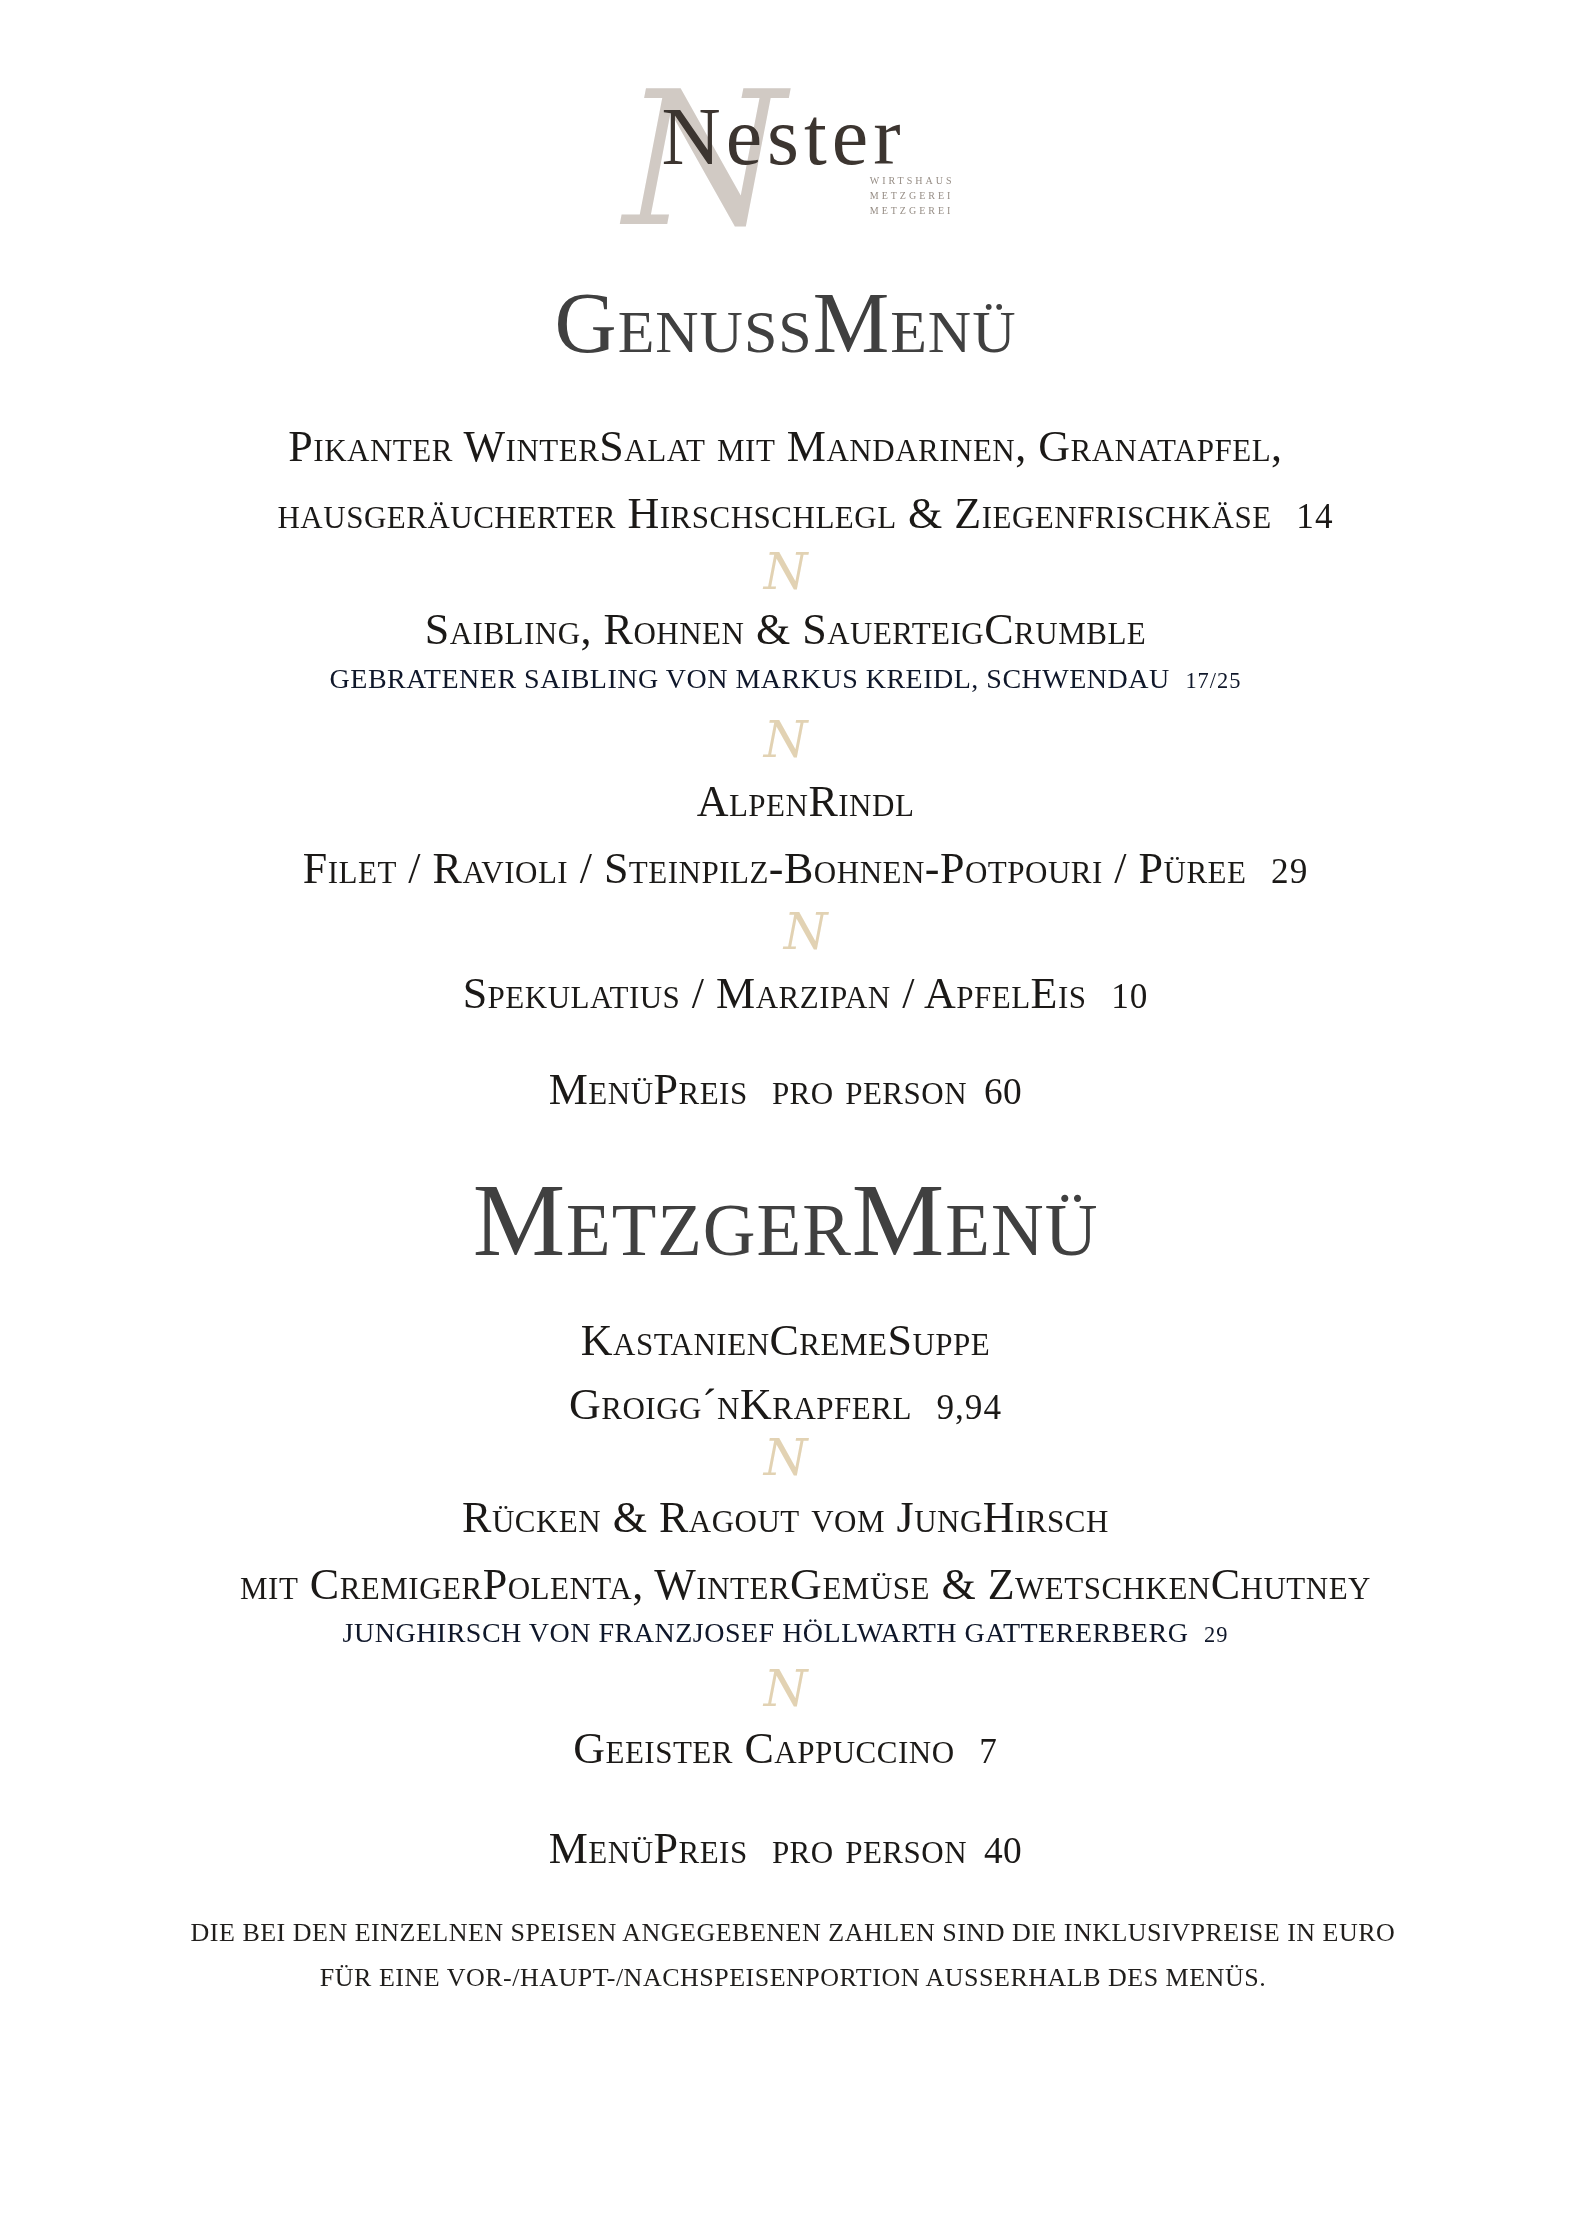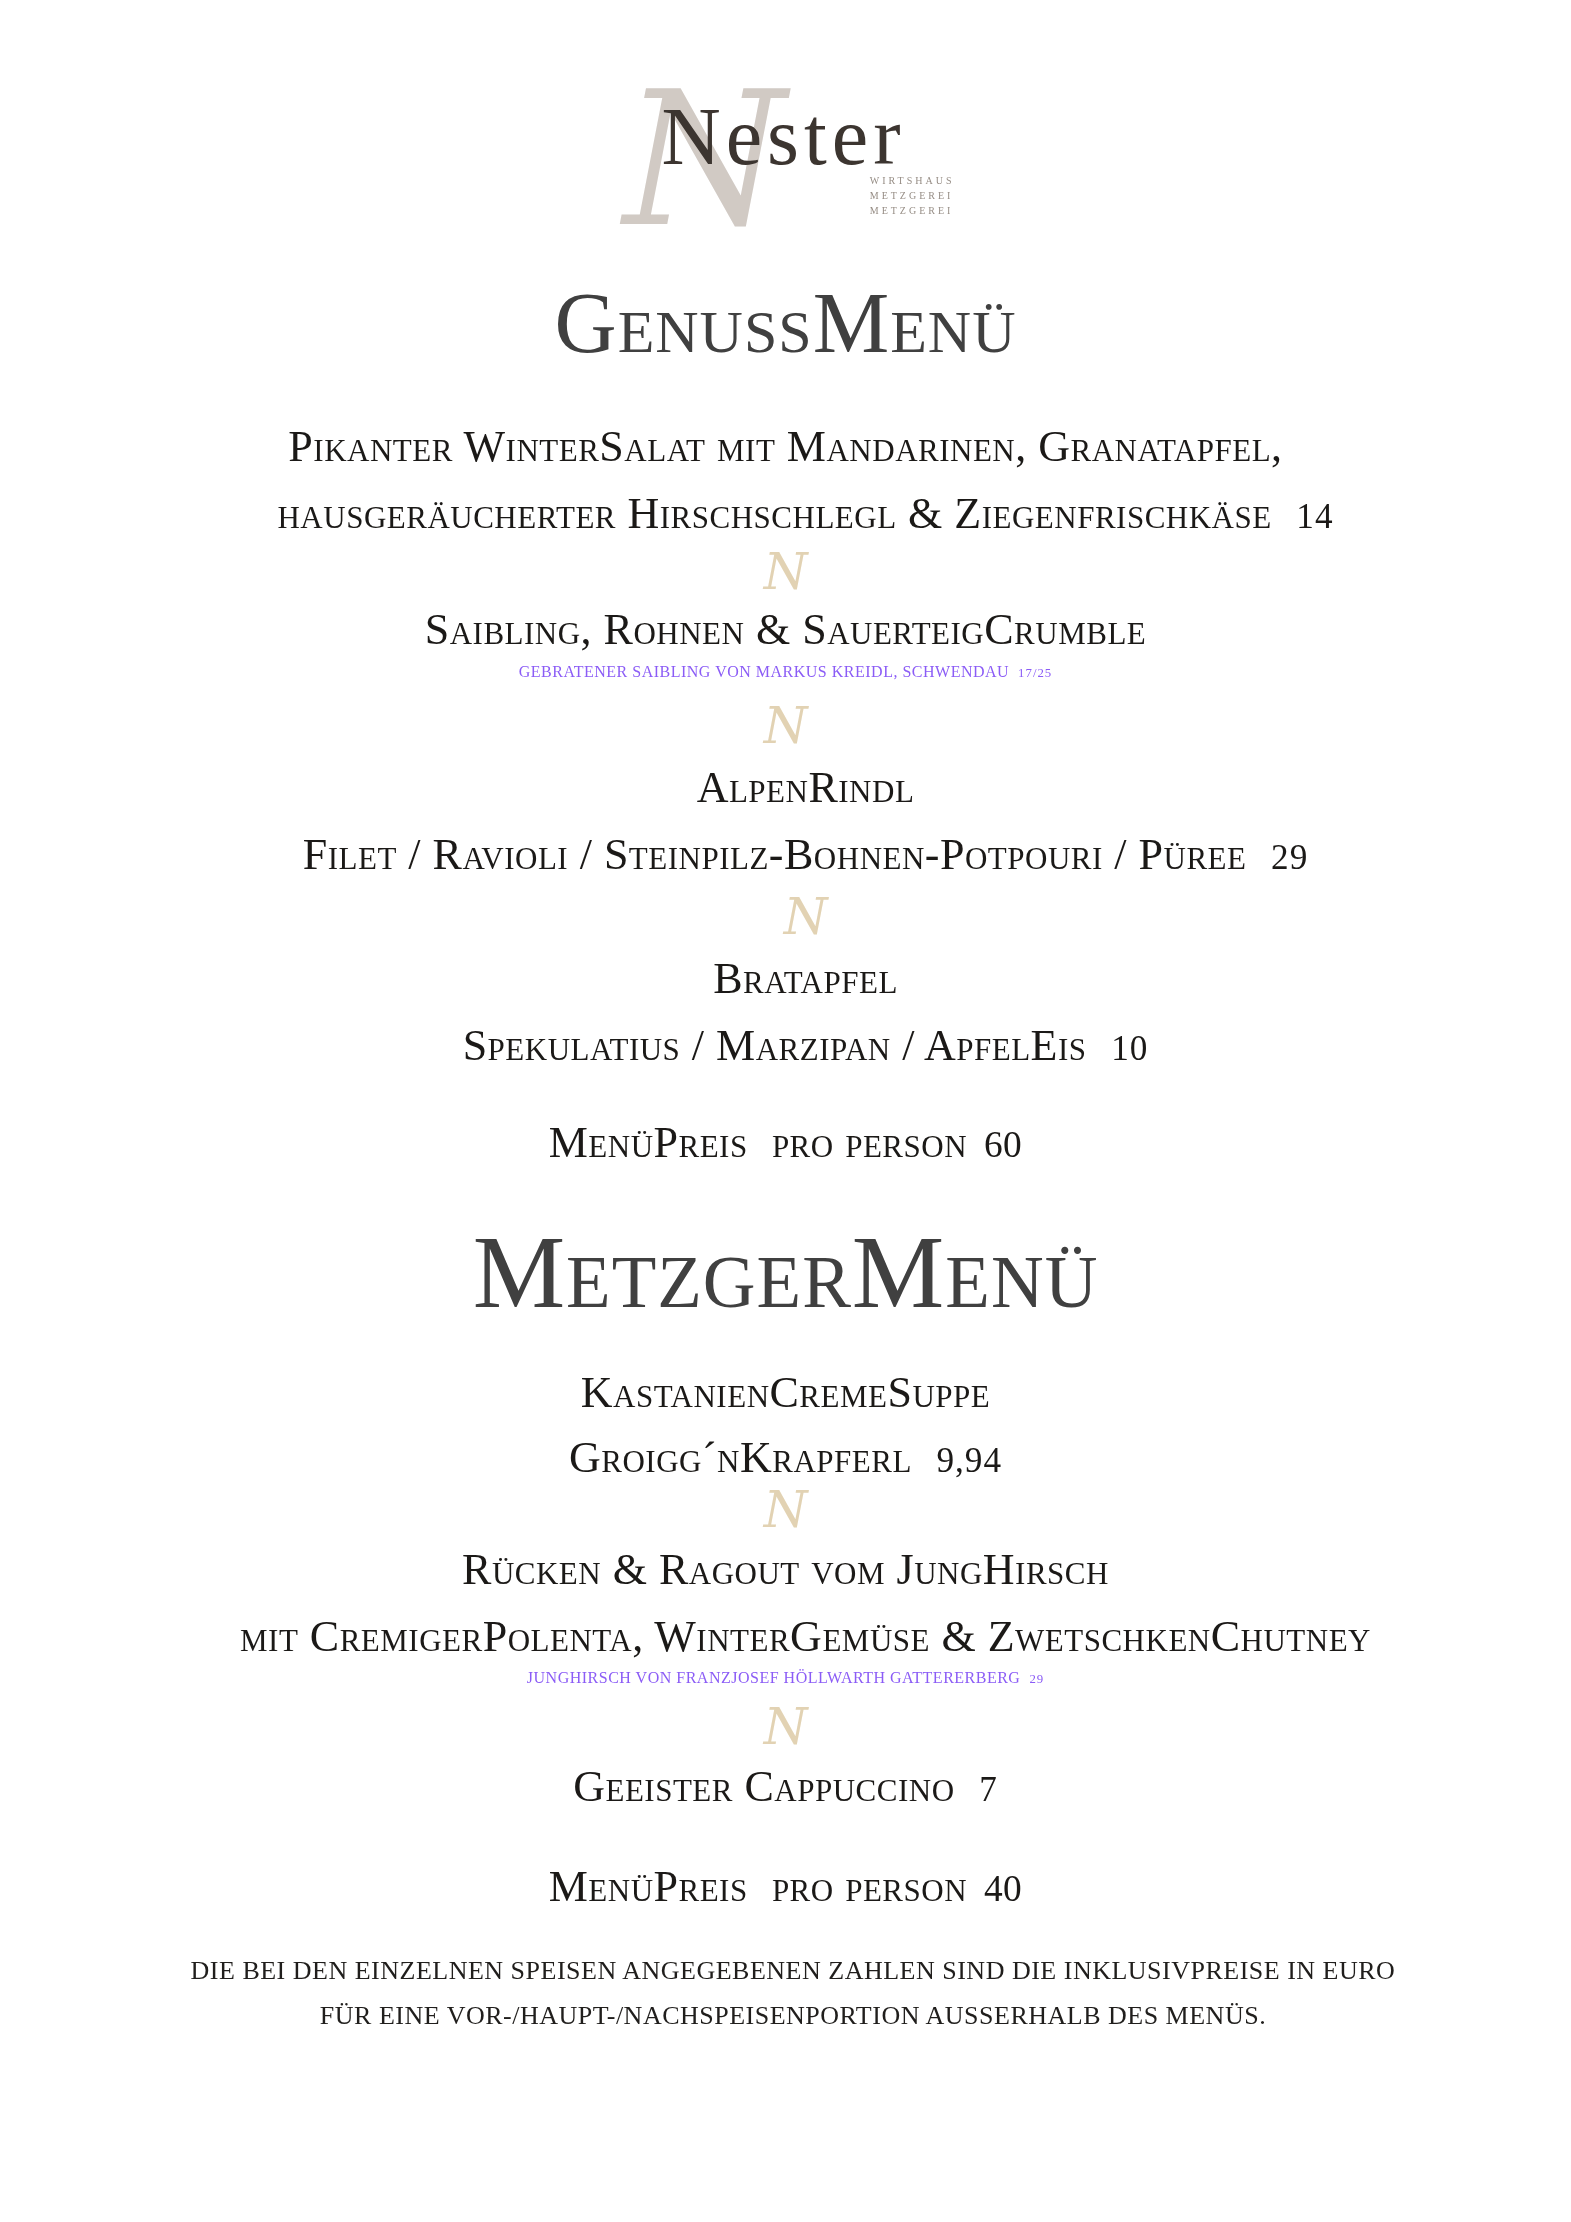--- a/index.html
+++ b/index.html
@@ -77,24 +77,24 @@
     margin-top: 52px;
   }
 
   .line {
     font-size: 44px;
     line-height: 1.15;
     letter-spacing: 0.5px;
     color: #1b1917;
   }
   .sub {
-    font-size: 16px;
+    font-size: 28px;
     line-height: 1.2;
     letter-spacing: 0.5px;
-    color: #8b5cf6;
+    color: #0f172a;
   }
   .price {
     font-size: 0.8em;
     margin-left: 0.7em;
     letter-spacing: 1px;
   }
   .per { margin-left: 0.55em; }
   .value { font-size: 0.85em; margin-left: 0.45em; }
 
   .orn {
@@ -165,23 +165,20 @@
   <div class="line sc mt-16">
     <span>AlpenRindl</span>
   </div>
   <div class="line sc mt-16">
     <span>Filet / Ravioli / Steinpilz-Bohnen-Potpouri / Püree</span><span class="price">29</span>
   </div>
 
   <div class="orn mt-16">N</div>
 
   <div class="line sc mt-16">
-    <span>Bratapfel</span>
-  </div>
-  <div class="line sc mt-16">
     <span>Spekulatius / Marzipan / ApfelEis</span><span class="price">10</span>
   </div>
 
   <div class="line sc mt-46">
     <span>MenüPreis</span><span class="per">pro person</span><span class="value">60</span>
   </div>
 
   <h1 class="menu-h1 metzger sc">MetzgerMenü</h1>
 
   <div class="line sc mt-44">

